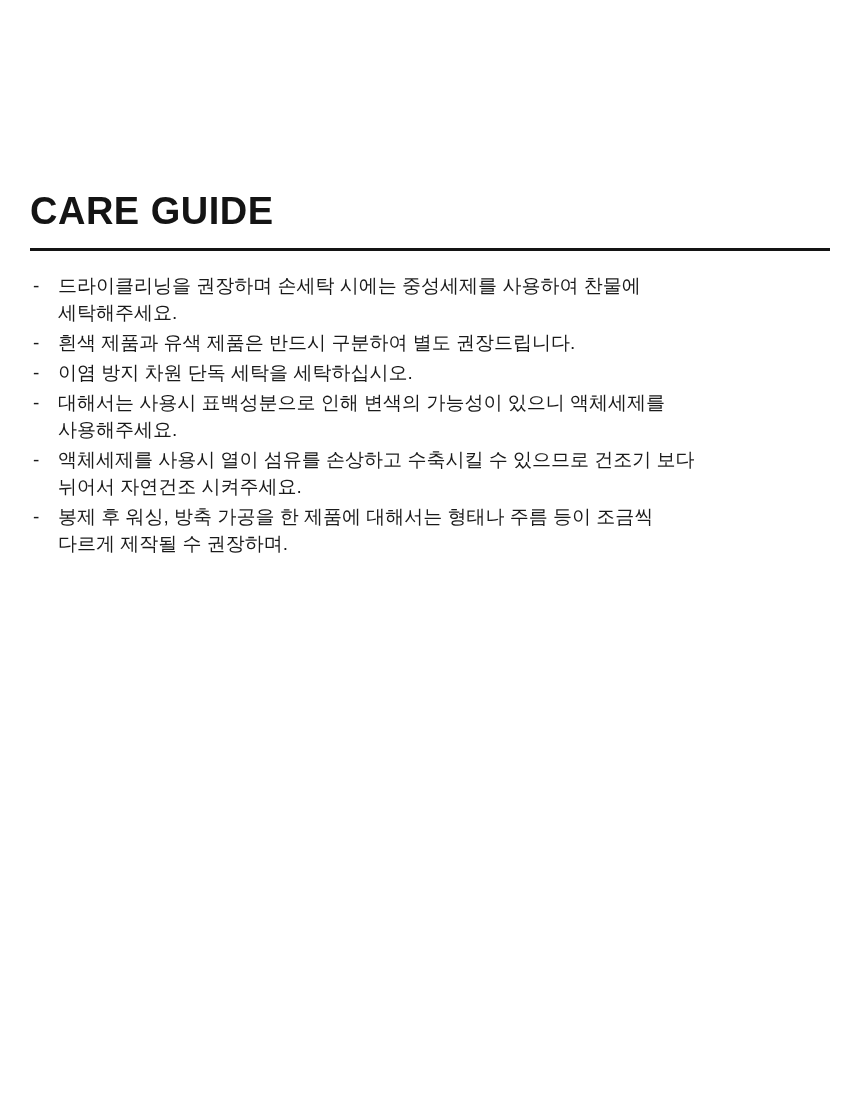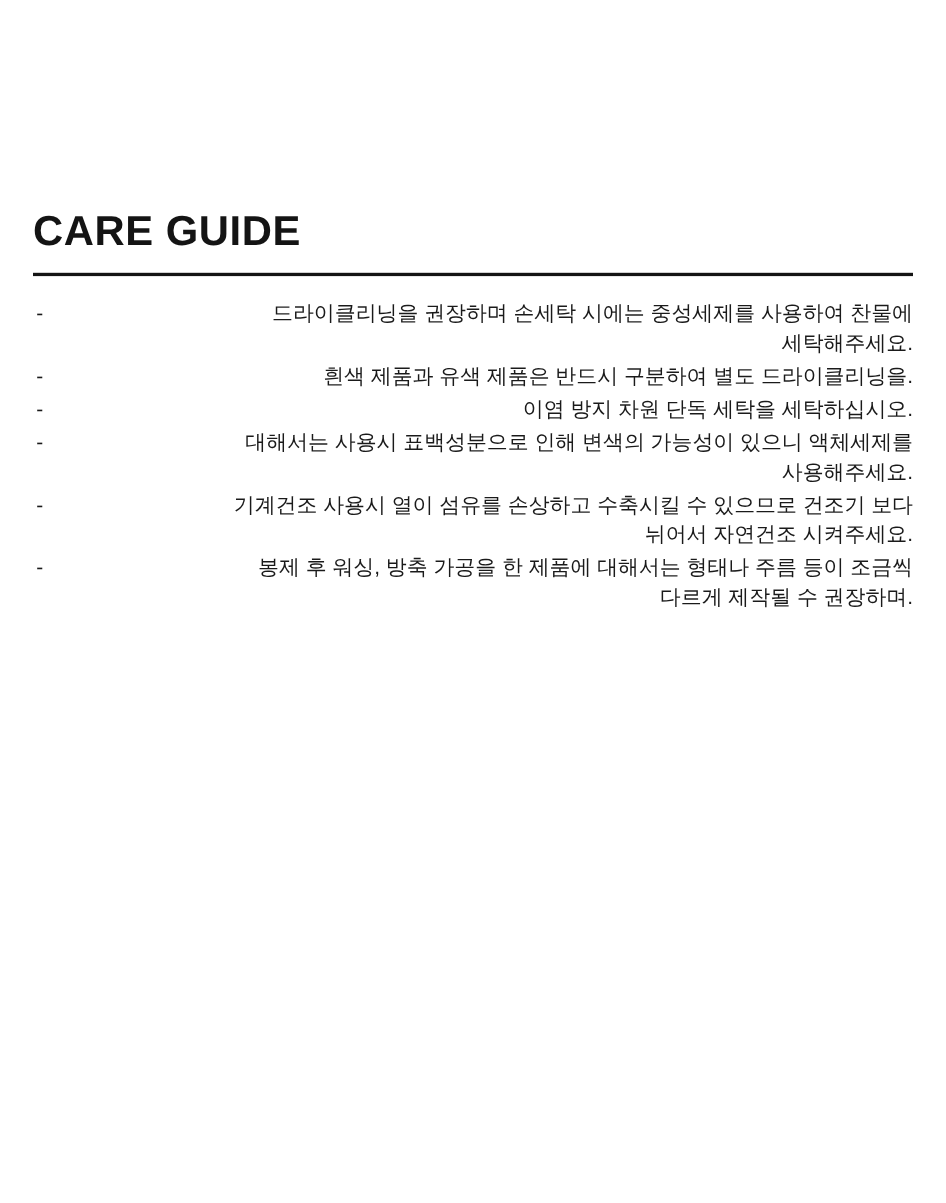--- a/index.html
+++ b/index.html
@@ -61,21 +61,20 @@
     flex: 0 0 auto;
     width: 28px;
     text-align: left;
     padding-left: 3px;
     box-sizing: border-box;
     color: #1a1a1a;
   }
   .item-text {
     flex: 1 1 auto;
     white-space: pre-line;
-    text-align: right;
   }
 </style>
 </head>
 <body>
 
 <div class="page">
   <div class="care-block">
 
     <h1 class="care-title">CARE GUIDE</h1>
 
@@ -84,37 +83,37 @@
     <ul class="care-list">
 
       <li class="care-item">
         <span class="dash">-</span>
         <span class="item-text">드라이클리닝을 권장하며 손세탁 시에는 중성세제를 사용하여 찬물에
 세탁해주세요.</span>
       </li>
 
       <li class="care-item">
         <span class="dash">-</span>
-        <span class="item-text">흰색 제품과 유색 제품은 반드시 구분하여 별도 드라이클리닝을.</span>
+        <span class="item-text">흰색 제품과 유색 제품은 반드시 구분하여 별도 권장드립니다.</span>
       </li>
 
       <li class="care-item">
         <span class="dash">-</span>
         <span class="item-text">이염 방지 차원 단독 세탁을 세탁하십시오.</span>
       </li>
 
       <li class="care-item">
         <span class="dash">-</span>
         <span class="item-text">대해서는 사용시 표백성분으로 인해 변색의 가능성이 있으니 액체세제를
 사용해주세요.</span>
       </li>
 
       <li class="care-item">
         <span class="dash">-</span>
-        <span class="item-text">기계건조 사용시 열이 섬유를 손상하고 수축시킬 수 있으므로 건조기 보다
+        <span class="item-text">액체세제를 사용시 열이 섬유를 손상하고 수축시킬 수 있으므로 건조기 보다
 뉘어서 자연건조 시켜주세요.</span>
       </li>
 
       <li class="care-item">
         <span class="dash">-</span>
         <span class="item-text">봉제 후 워싱, 방축 가공을 한 제품에 대해서는 형태나 주름 등이 조금씩
  다르게 제작될 수 권장하며.</span>
       </li>
 
     </ul>

